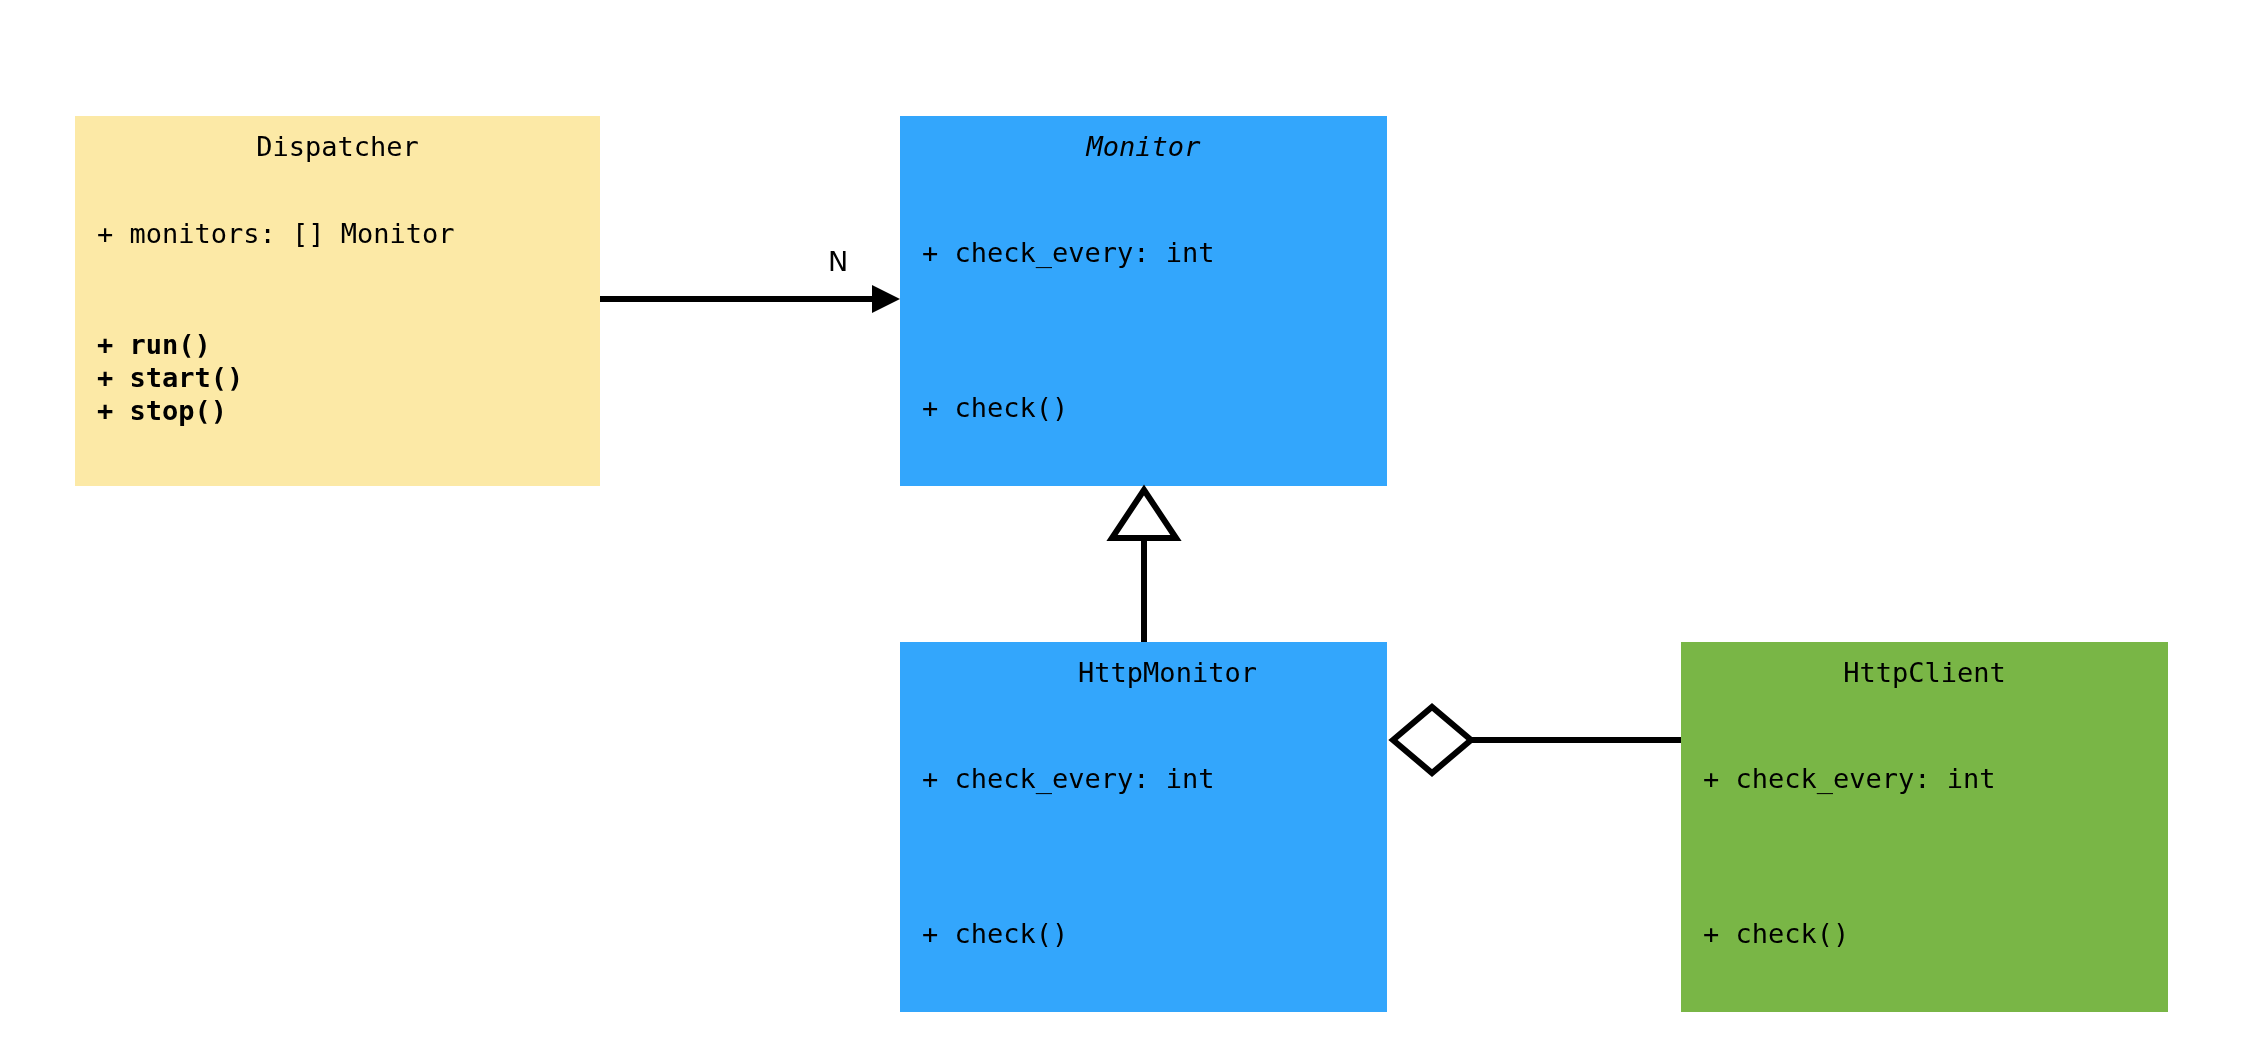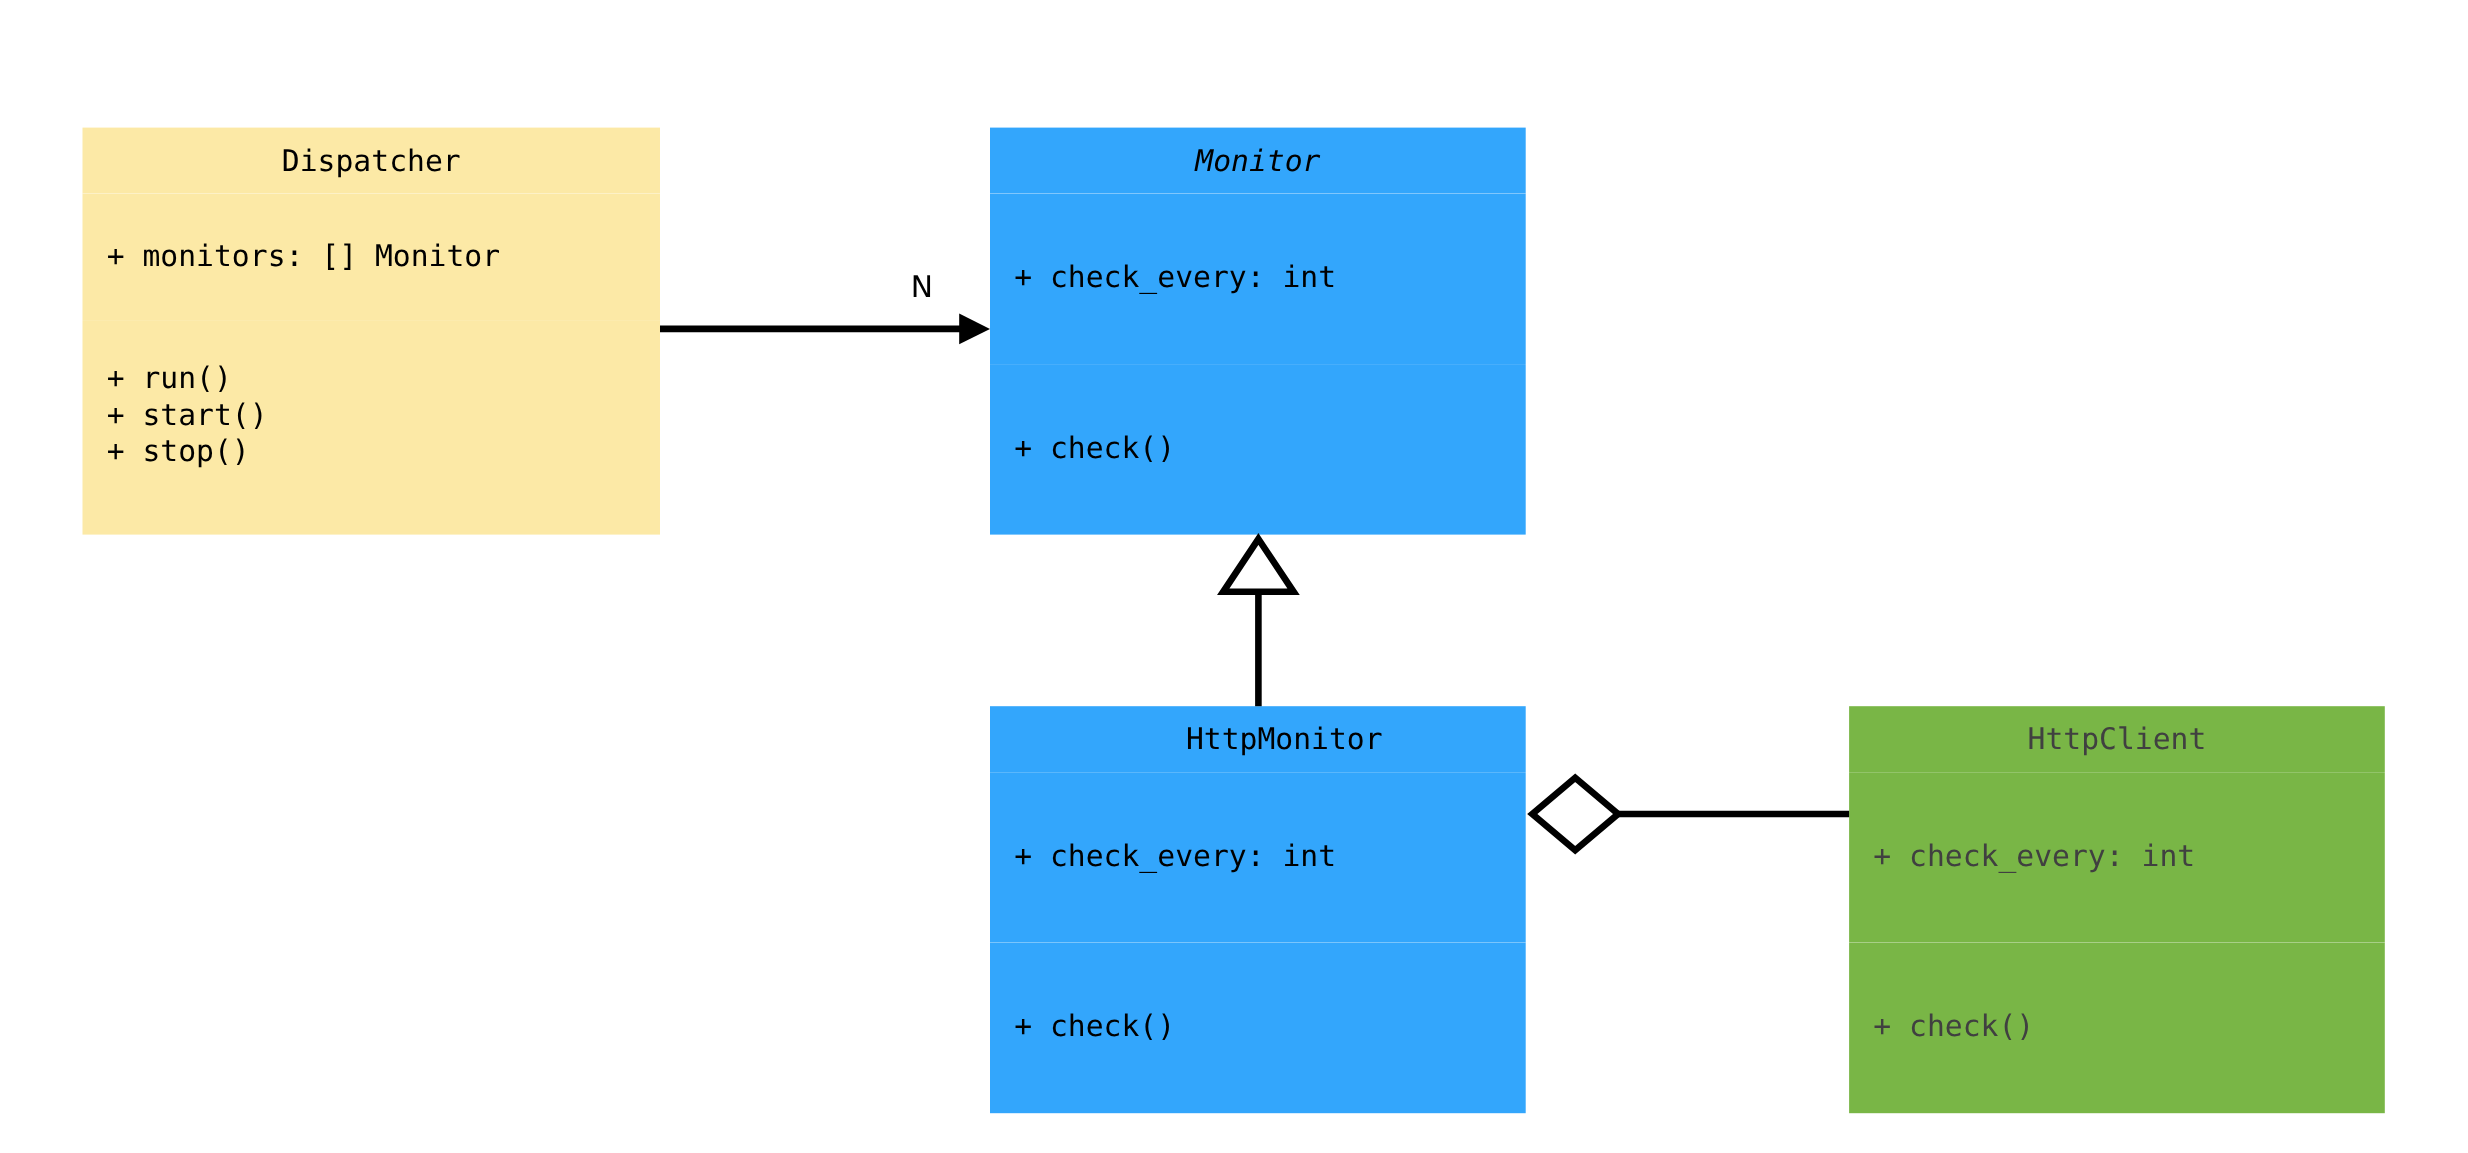--- a/index.html
+++ b/index.html
@@ -54,21 +54,21 @@
   .theme-yellow .uml-compartment { background: #fce9a6; }
   .theme-yellow .uml-title,
   .theme-yellow .uml-members { color: #000000; }
 
   .theme-blue .uml-compartment { background: #33a6fc; }
   .theme-blue .uml-title,
   .theme-blue .uml-members { color: #000000; }
 
   .theme-green .uml-compartment { background: #79b646; }
   .theme-green .uml-title,
-  .theme-green .uml-members { color: #404040; }
+  .theme-green .uml-members { color: #000000; }
 
   
   .conn { position: absolute; }
   .conn svg { display: block; overflow: visible; }
   .edge-label {
     position: absolute;
     font-family: "DejaVu Sans", "Liberation Sans", sans-serif;
     font-size: 27px;
     color: #000000;
     line-height: 1;
@@ -82,21 +82,21 @@
 
   <div class="uml-class theme-yellow" style="left:75px; top:76px; width:525px; height:370px;">
     <div class="uml-compartment" style="height:60px;">
       <div class="uml-title" style="padding-top:17px;">Dispatcher</div>
     </div>
     <div class="sep" style="top:60px;"></div>
     <div class="uml-compartment" style="height:115px;">
       <div class="uml-members" style="padding:41px 12px 0 22px;">+ monitors: [] Monitor</div>
     </div>
     <div class="sep" style="top:175px;"></div>
-    <div class="uml-compartment" style="height:195px;">
+    <div class="uml-compartment" style="height:195px;font-weight:bold;">
       <div class="uml-members" style="padding:37px 0 0 22px;">+ run()
 + start()
 + stop()</div>
     </div>
   </div>
 
   <div class="uml-class theme-blue" style="left:900px; top:76px; width:487px; height:370px;">
     <div class="uml-compartment" style="height:60px;">
       <div class="uml-title abstract" style="padding-top:17px;">Monitor</div>
     </div>

